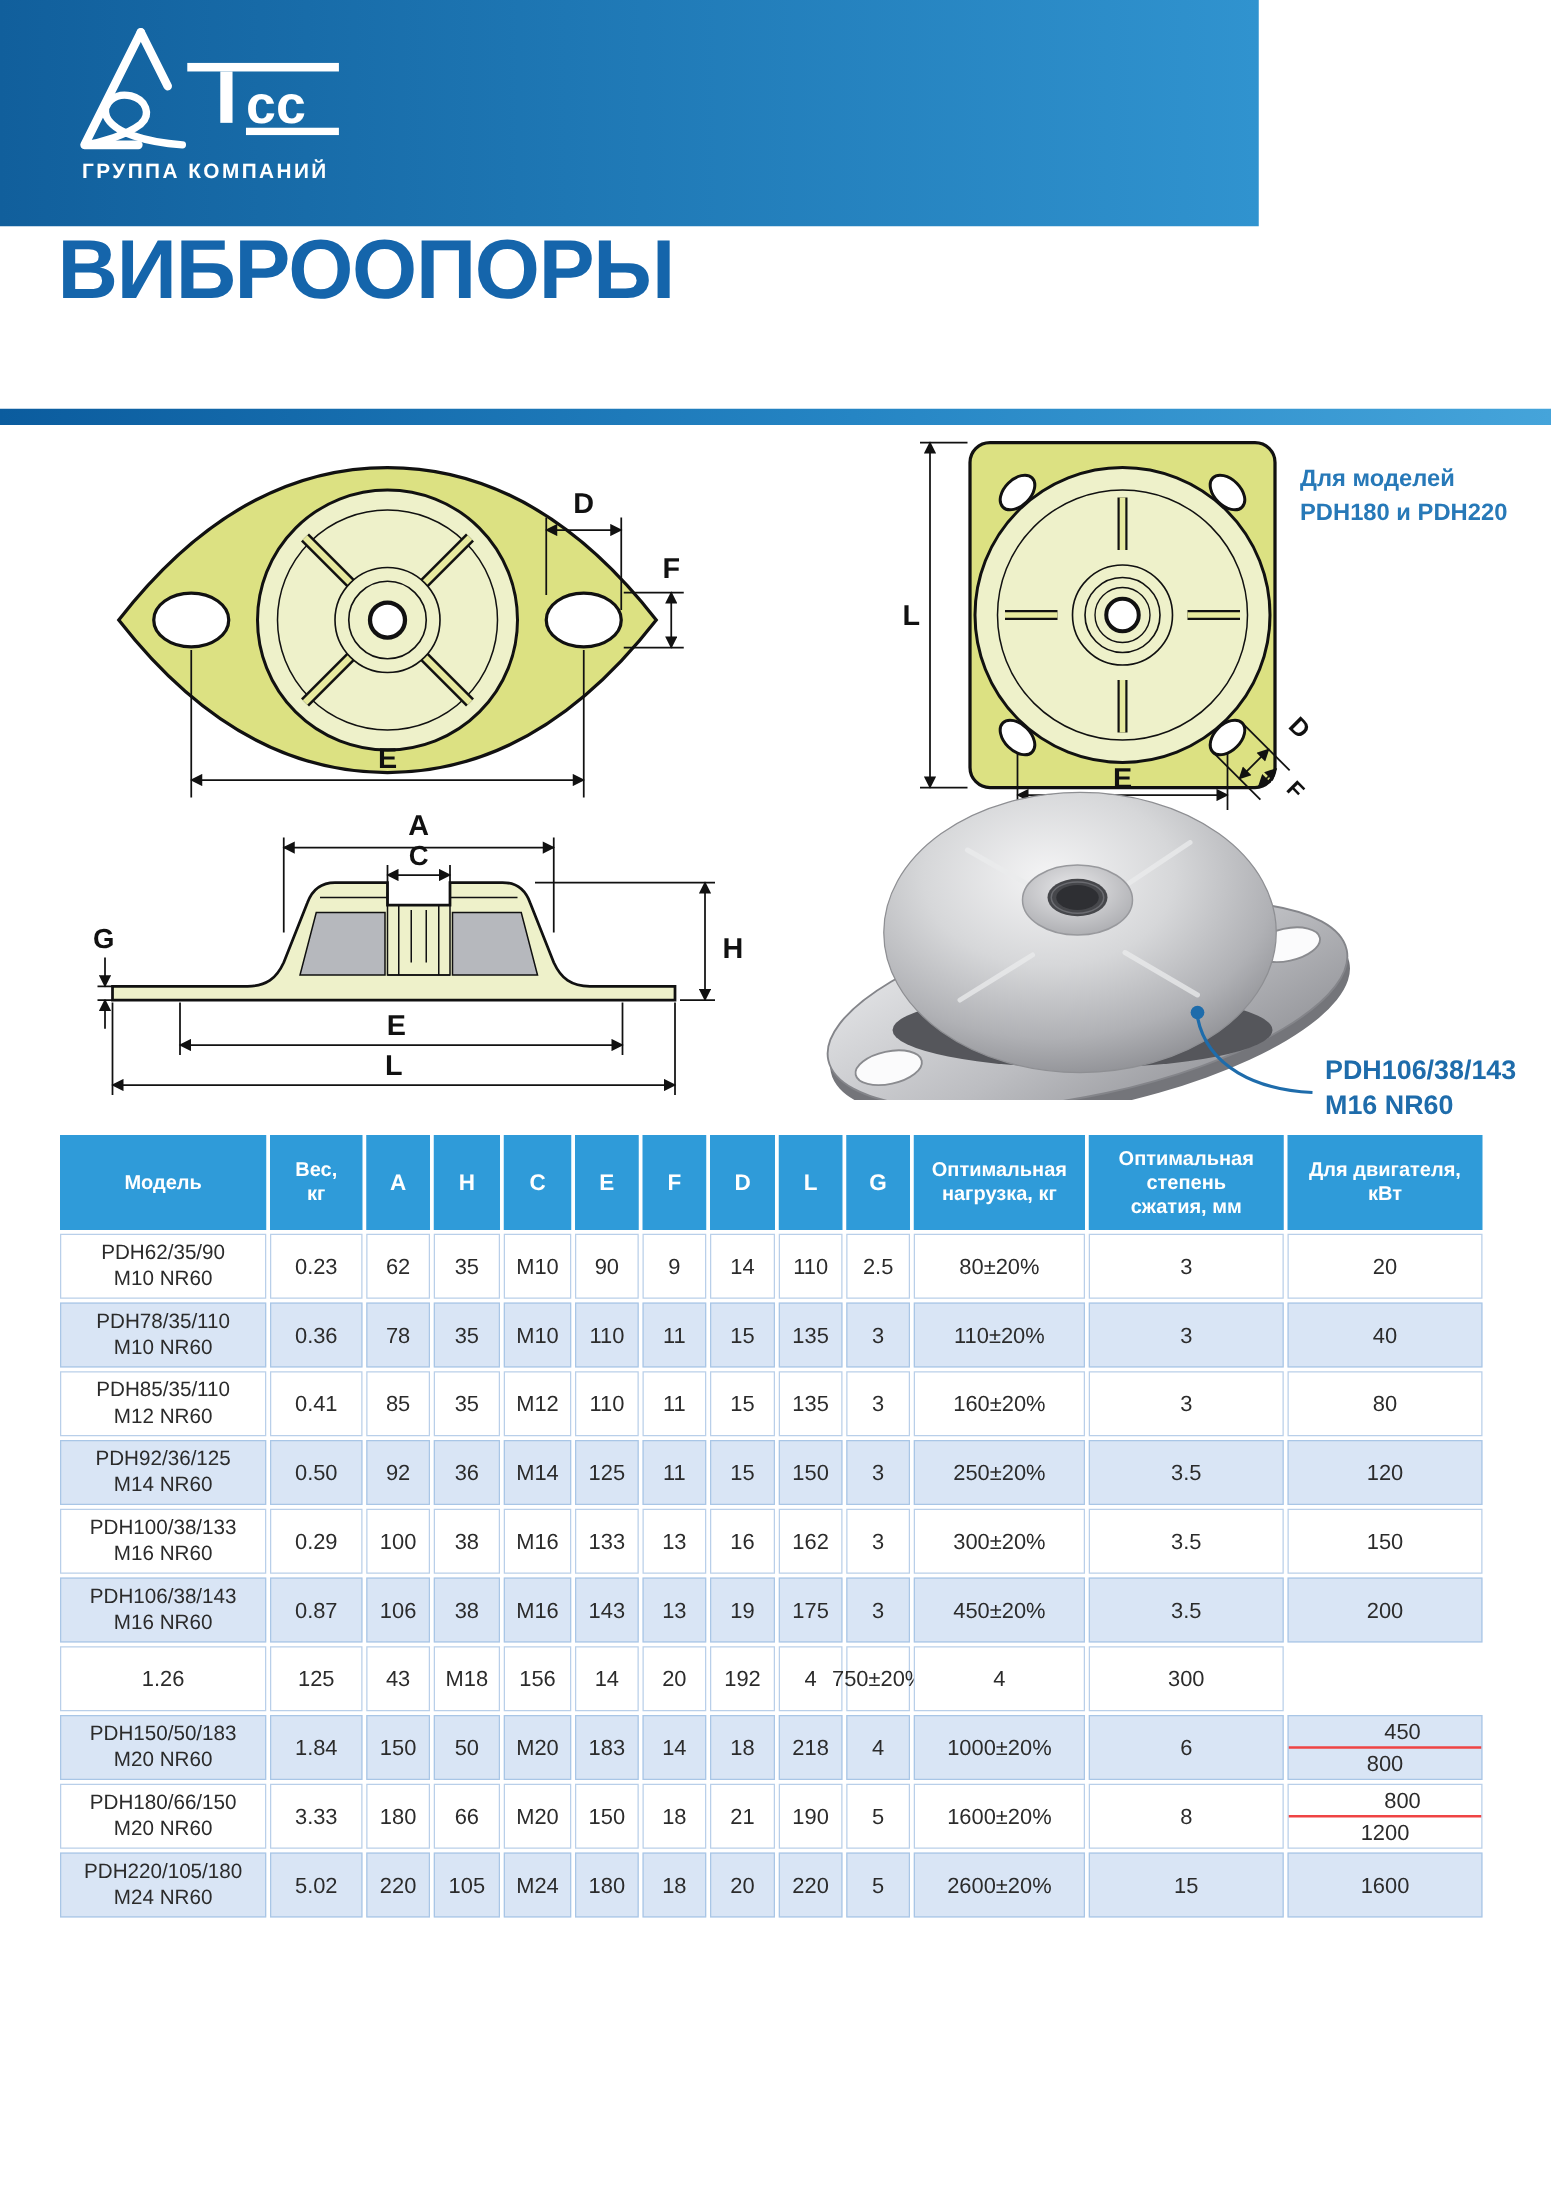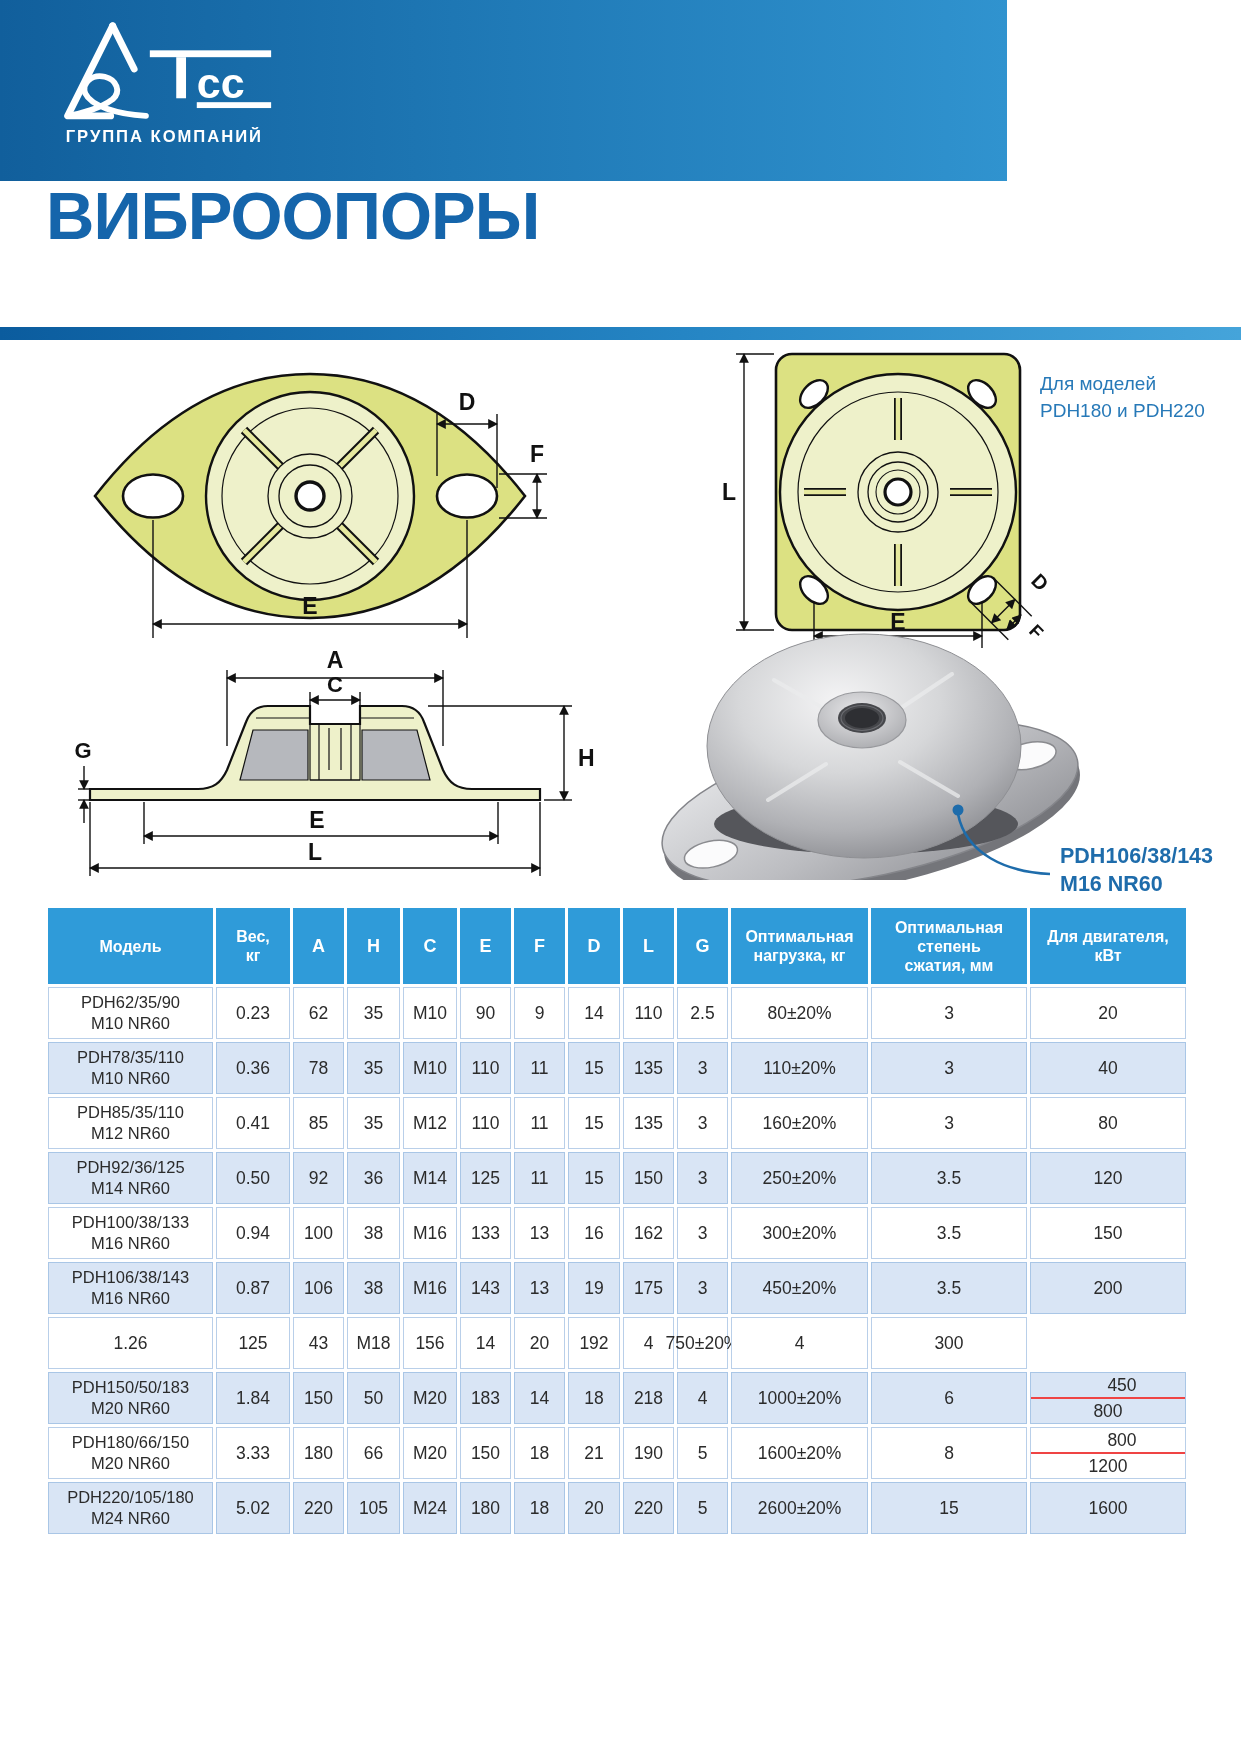--- a/index.html
+++ b/index.html
@@ -16,21 +16,21 @@
   .title { position:absolute; left:46px; top:184px; font-size:67px; font-weight:800;
            letter-spacing:-1px; color:#1565ab; line-height:64px; }
   .subtitle { position:absolute; left:50px; top:250px; font-size:27px; font-weight:500;
               color:#1d79bc; letter-spacing:0.5px; }
   .rule { position:absolute; left:0; top:327px; width:1241px; height:13px;
           background:linear-gradient(90deg,#0b5c9e 0%,#2585c4 55%,#45a4da 100%); }
 
   
   .dia { position:absolute; }
   .dia text { font-family:"Liberation Sans", sans-serif; font-weight:700; fill:#111; }
-  .note { position:absolute; left:1040px; top:370px; font-size:19px; font-weight:400;
+  .note { position:absolute; left:1040px; top:370px; font-size:19px; font-weight:700;
           color:#2779b8; line-height:27px; }
   .callout { position:absolute; left:1060px; top:842px; font-size:21.5px; font-weight:700;
              color:#1e6cab; line-height:28px; }
 
   
   .tbl { position:absolute; left:48px; top:908px; width:1138px; }
   .trow { display:grid; grid-template-columns:165px 74px 51px 53px 54px 51px 51px 52px 51px 51px 137px 156px 156px;
           column-gap:3px; margin-bottom:3px; }
   .thead-row { height:76px; }
   .body-row { height:52px; }
@@ -355,21 +355,21 @@
           <div class="tcell">3</div>
           <div class="tcell">250±20%</div>
           <div class="tcell">3.5</div>
           <div class="tcell engine">
             <div class="ehalf">120</div>
           </div>
         </div>
         <div class="trow body-row">
           <div class="tcell model">PDH100/38/133
 M16 NR60</div>
-          <div class="tcell">0.94</div>
+          <div class="tcell">0.29</div>
           <div class="tcell">100</div>
           <div class="tcell">38</div>
           <div class="tcell">M16</div>
           <div class="tcell">133</div>
           <div class="tcell">13</div>
           <div class="tcell">16</div>
           <div class="tcell">162</div>
           <div class="tcell">3</div>
           <div class="tcell">300±20%</div>
           <div class="tcell">3.5</div>

